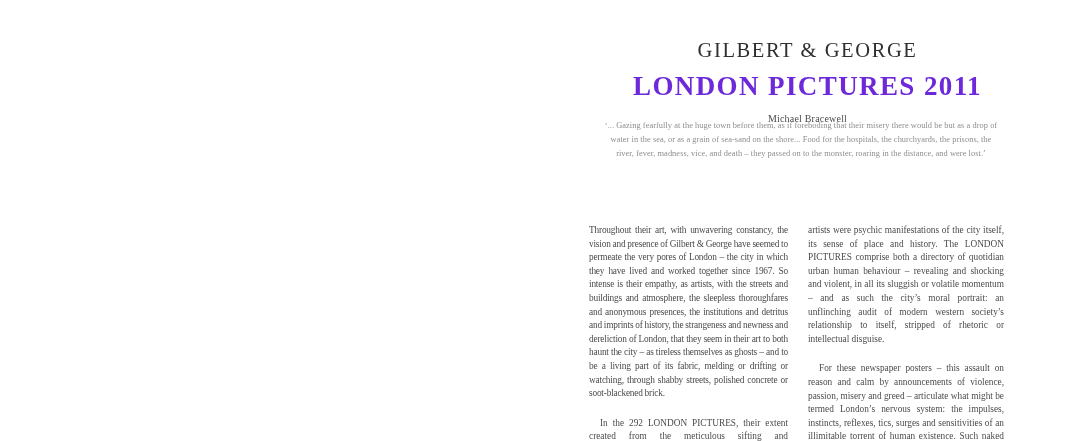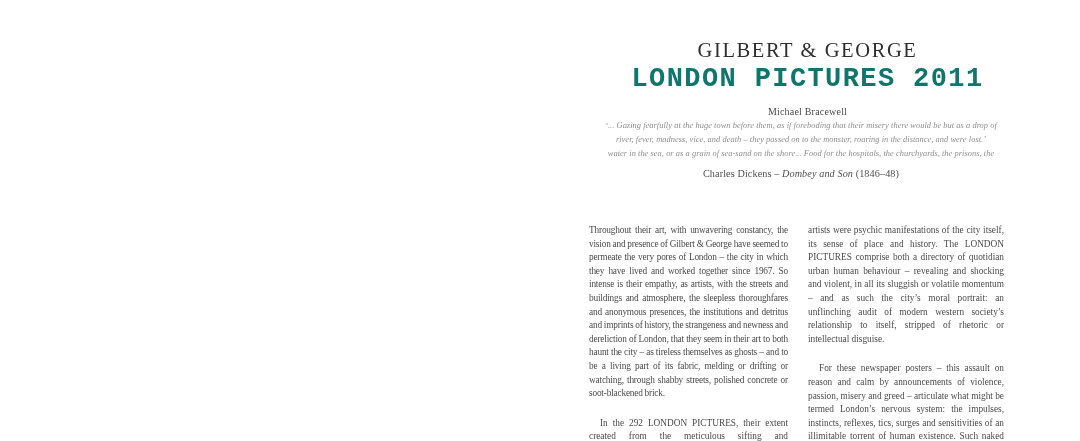--- a/index.html
+++ b/index.html
@@ -37,47 +37,46 @@
   #artists-line {
     font-family: "Liberation Serif", serif;
     font-size: 20.5px;
     font-weight: 400;
     letter-spacing: 1.6px;
     color: #2f2f2f;
     line-height: 1.2;
     white-space: nowrap;
   }
   #essay-title {
-    font-family: Liberation Mono, monospace;
+    font-family: Liberation Serif, serif;
     font-size: 27px;
     font-weight: 700;
     letter-spacing: 1.4px;
-    color: #0f766e;
+    color: #6d28d9;
     line-height: 1.22;
-    margin-top: 0;
+    margin-top: 7px;
     white-space: nowrap;
   }
   #author-name {
     font-family: "Liberation Serif", serif;
     font-size: 10px;
     font-weight: 400;
     color: #4a4a4a;
     letter-spacing: 0.2px;
     margin-top: 10px;
   }
 
   
   #epigraph {
     position: absolute;
     left: 596px;
     top: 119px;
     width: 410px;
     text-align: center;
     font-family: "Liberation Serif", serif;
-    font-style: italic;
     font-size: 8.4px;
     line-height: 14.2px;
     color: #8e8e8e;
     letter-spacing: 0.05px;
   }
   #epigraph .epi-line {
     display: block;
     white-space: nowrap;
   }
   #epigraph-source {
@@ -128,27 +127,24 @@
 <div id="page">
 
   <div id="title-block">
     <div id="artists-line">GILBERT &amp; GEORGE</div>
     <div id="essay-title">LONDON PICTURES 2011</div>
     <div id="author-name">Michael Bracewell</div>
   </div>
 
   <div id="epigraph">
     <span class="epi-line">‘... Gazing fearfully at the huge town before them, as if foreboding that their misery there would be but as a drop of</span>
+    <span class="epi-line">water in the sea, or as a grain of sea-sand on the shore... Food for the hospitals, the churchyards, the prisons, the</span>
     <span class="epi-line">river, fever, madness, vice, and death – they passed on to the monster, roaring in the distance, and were lost.’</span>
-    <span class="epi-line">water in the sea, or as a grain of sea-sand on the shore... Food for the hospitals, the churchyards, the prisons, the</span>
   </div>
 
-  <div id="epigraph-source">
-    <span>Charles Dickens – </span><span class="src-italic">Dombey and Son</span><span> (1846–48)</span>
-  </div>
 
   <div class="column" id="column-left">
     <p class="tight">Throughout their art, with unwavering constancy, the vision and presence of Gilbert &amp; George have seemed to permeate the very pores of London – the city in which they have lived and worked together since 1967. So intense is their empathy, as artists, with the streets and buildings and atmosphere, the sleepless thoroughfares and anonymous presences, the institutions and detritus and imprints of history, the strangeness and newness and dereliction of London, that they seem in their art to both haunt the city – as tireless themselves as ghosts – and to be a living part of its fabric, melding or drifting or watching, through shabby streets, polished concrete or soot-blackened brick.</p>
     <p class="indented">In the 292 LONDON PICTURES, their extent created from the meticulous sifting and classification, by subject, of 3,712 posters, produced daily and weekly by various London newspapers, the presence of Gilbert &amp; George has now become overtly and determinedly spirit-like – as though the</p>
   </div>
 
   <div class="column" id="column-right">
     <p>artists were psychic manifestations of the city itself, its sense of place and history. The LONDON PICTURES comprise both a directory of quotidian urban human behaviour – revealing and shocking and violent, in all its sluggish or volatile momentum – and as such the city’s moral portrait: an unflinching audit of modern western society’s relationship to itself, stripped of rhetoric or intellectual disguise.</p>
     <p class="indented">For these newspaper posters – this assault on reason and calm by announcements of violence, passion, misery and greed – articulate what might be termed London’s nervous system: the impulses, instincts, reflexes, tics, surges and sensitivities of an illimitable torrent of human existence. Such naked feelings have always been both the subject and temper of the art of Gilbert &amp; George, just as those same emotions and sensations, their actions and their historical consequences, have shaped the city’s body, and kept its sentience alert. The LONDON PICTURES, therefore, can be</p>
   </div>

